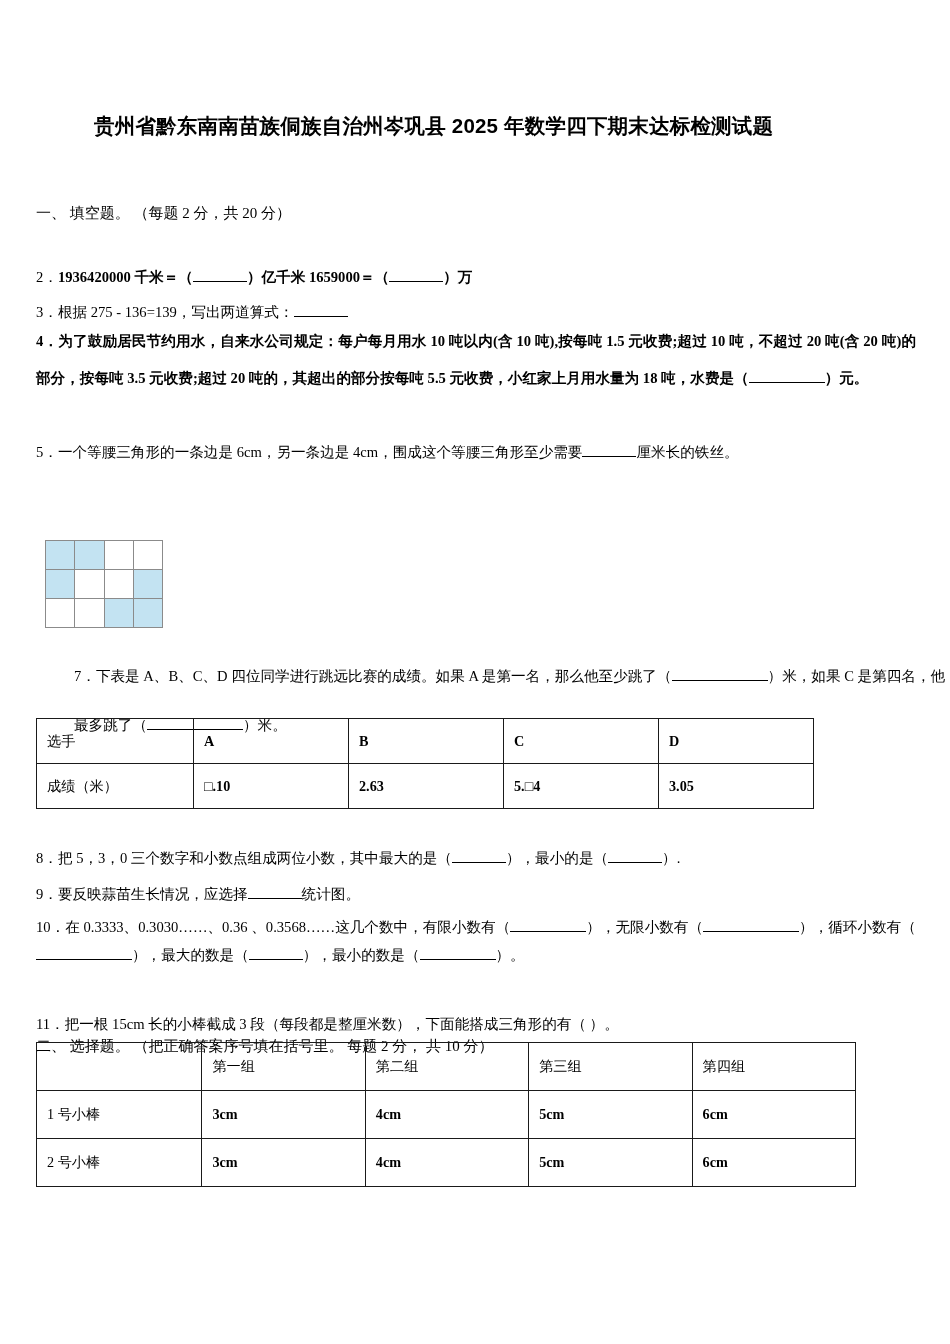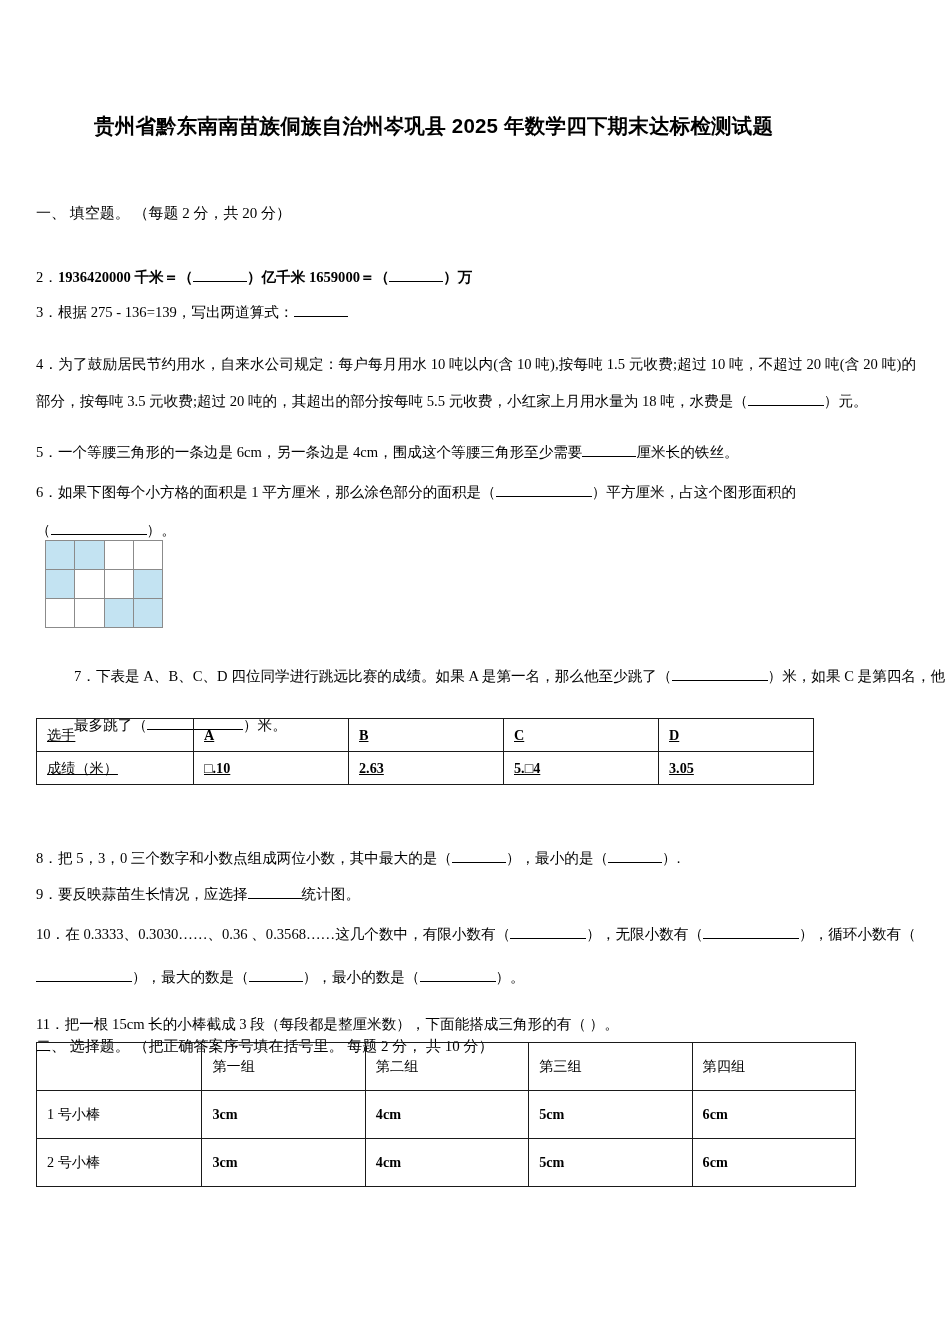--- a/index.html
+++ b/index.html
@@ -91,21 +91,21 @@
     font-weight: normal;
     box-sizing: border-box;
   }
 
   
   #table-scores {
     left: 36px;
     top: 718px;
     width: 778px;
   }
-  #table-scores td { height: 33px; text-decoration: underline; }
+  #table-scores td { height: 45px; }
   #table-scores col.c0 { width: 157px; }
   #table-scores col.cx { width: 155px; }
 
   
   #table-sticks {
     left: 36px;
     top: 1042px;
     width: 820px;
   }
   #table-sticks td { height: 48px; margin-top: 48px; }
@@ -123,32 +123,28 @@
 
 
   <div class="qblock" style="top:262px;">
     <span>2．</span><b><span>1936420000 千米＝（</span></b><span class="ul-m"></span><b><span>）亿千米   1659000＝（</span></b><span class="ul-m"></span><b><span>）万</span></b>
   </div>
 
   <div class="qblock" style="top:297px;">
     <span>3．</span><span>根据 275 - 136=139，写出两道算式：</span><span class="ul-m"></span>
   </div>
 
-  <div class="qblock" style="top:346px; line-height:37px; text-align:justify; text-justify:inter-ideograph;">
+  <div class="qblock" style="top:323px; line-height:37px; text-align:justify; text-justify:inter-ideograph;font-weight:bold;">
     <span>4．</span><span>为了鼓励居民节约用水，自来水公司规定：每户每月用水 10 吨以内(含 10 吨),按每吨 1.5 元收费;超过 10 吨，不超过 20 吨(含 20 吨)的部分，按每吨 3.5 元收费;超过 20 吨的，其超出的部分按每吨 5.5 元收费，小红家上月用水量为 18 吨，水费是（</span><span class="ul-l"></span><span>）元。</span>
   </div>
 
   <div class="qblock" style="top:437px;">
     <span>5．</span><span>一个等腰三角形的一条边是 6cm，另一条边是 4cm，围成这个等腰三角形至少需要</span><span class="ul-m"></span><span>厘米长的铁丝。</span>
   </div>
 
-  <div class="qblock" style="top:473px; line-height:38px;">
-    <span>6．</span><span>如果下图每个小方格的面积是 1 平方厘米，那么涂色部分的面积是（</span><span class="ul-xl"></span><span>）平方厘米，占这个图形面积的</span><br>
-    <span>（</span><span class="ul-xl"></span><span>）。</span>
-  </div>
 
   <div class="grid-fig">
     <div class="cell on"></div>
     <div class="cell on"></div>
     <div class="cell"></div>
     <div class="cell"></div>
     <div class="cell on"></div>
     <div class="cell"></div>
     <div class="cell"></div>
     <div class="cell on"></div>
@@ -189,21 +185,21 @@
   </table>
 
   <div class="qblock" style="top:843px;">
     <span>8．</span><span>把 5，3，0 三个数字和小数点组成两位小数，其中最大的是（</span><span class="ul-m"></span><span>），最小的是（</span><span class="ul-m"></span><span>）.</span>
   </div>
 
   <div class="qblock" style="top:879px;">
     <span>9．</span><span>要反映蒜苗生长情况，应选择</span><span class="ul-m"></span><span>统计图。</span>
   </div>
 
-  <div class="qblock" style="top:913px; line-height:43px;">
+  <div class="qblock" style="top:913px; line-height:28px;">
     <span>10．</span><span>在 0.3333、0.3030……、0.36 、0.3568……这几个数中，有限小数有（</span><span class="ul-l"></span><span>），无限小数有（</span><span class="ul-xl"></span><span>），循环小数有（</span><span class="ul-xl"></span><span>），最大的数是（</span><span class="ul-m"></span><span>），最小的数是（</span><span class="ul-l"></span><span>）。</span>
   </div>
 
   <div class="qblock section" style="top:983px;margin-top:48px;">二、 选择题。 （把正确答案序号填在括号里。 每题 2 分， 共 10 分）</div>
 
   <div class="qblock" style="top:1009px;">
     <span>11．</span><span>把一根 15cm 长的小棒截成 3 段（每段都是整厘米数），下面能搭成三角形的有（   ）。</span>
   </div>
 
   <table class="qtable" id="table-sticks">

